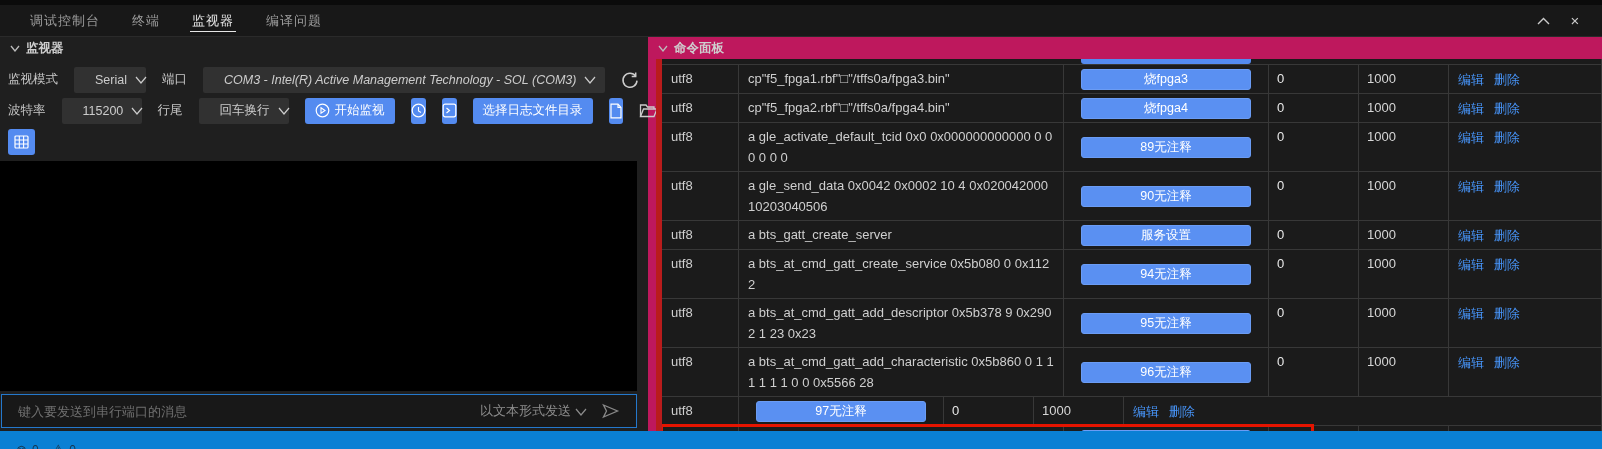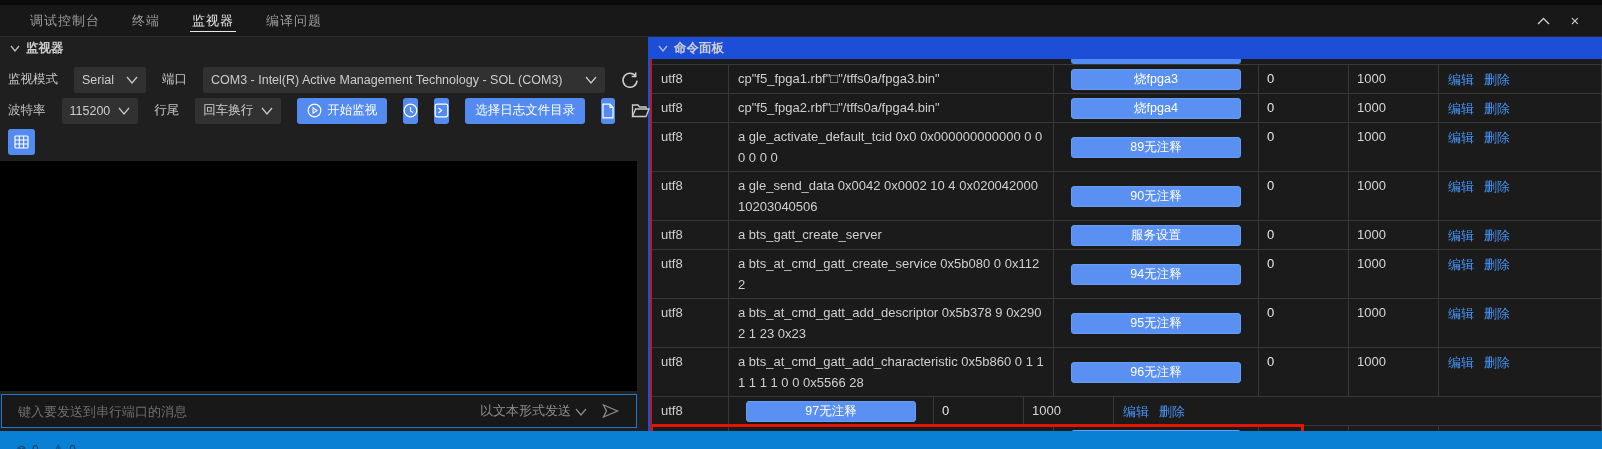--- a/index.html
+++ b/index.html
@@ -1,18 +1,18 @@
 <!DOCTYPE html>
 <html><head>
 <meta charset="utf-8">
 <style>
   * { margin:0; padding:0; box-sizing:border-box; }
   html,body { background:#111; }
   body { font-family:"Liberation Sans","DejaVu Sans",sans-serif; }
-  .screen { position:relative; width:1602px; height:449px; background:#1d4ed8; overflow:hidden; display:flex; flex-direction:column; }
+  .screen { position:relative; width:1602px; height:449px; background:#be185d; overflow:hidden; display:flex; flex-direction:column; }
 
   
   .top-strip { height:5px; background:#0b0b0b; }
   .tabbar { height:32px; background:#181818; display:flex; align-items:center; justify-content:space-between; border-bottom:1px solid #2a2a2a; }
   .tabs { display:flex; height:100%; padding-left:14px; }
   .tab { display:flex; align-items:center; height:100%; padding:0 16px; font-size:13px; color:#9d9d9d; cursor:pointer; letter-spacing:1px; }
   .tab.active { color:#e7e7e7; position:relative; }
   .tab.active::after { content:""; position:absolute; left:14px; right:14px; bottom:4px; height:1px; background:#e7e7e7; }
   .win-controls { display:flex; align-items:center; gap:14px; padding-right:18px; color:#cccccc; }
   .win-controls .wc { width:18px; height:18px; display:flex; align-items:center; justify-content:center; font-size:15px; cursor:pointer; }
@@ -20,39 +20,39 @@
   
   .content { flex:1; display:flex; min-height:0; }
 
   
   .left-panel { width:648px; display:flex; flex-direction:column; background:#1f1f1f; }
   .section-header { height:22px; display:flex; align-items:center; gap:6px; padding-left:10px; color:#cfcfcf; font-size:12.5px; font-weight:bold; }
   .chev { color:#bbbbbb; display:inline-flex; }
   .controls { padding:3px 8px 2px 8px; }
   .ctl-row { display:flex; align-items:center; gap:16px; margin:4px 0; height:27px; }
   .lbl { color:#c8c8c8; font-size:12.5px; white-space:nowrap; }
-  .dropdown { display:flex; align-items:center; justify-content:space-between; gap:8px; background:#313131; color:#cccccc; font-size:12.5px; height:26px; padding:0 8px; border-radius:2px; cursor:pointer; white-space:nowrap; }
+  .dropdown { display:flex; align-items:center; justify-content:space-between; gap:8px; background:#313131; color:#cccccc; font-size:12.5px; height:26px; padding:0 21px; border-radius:2px; cursor:pointer; white-space:nowrap; }
   .dd-serial { width:72px; }
-  .dd-port { width:402px; }
+  .dd-port { width:402px;font-style:italic; }
   .dd-baud { width:80px; }
   .dd-eol { width:90px; }
   .icon-plain { display:inline-flex; align-items:center; justify-content:center; color:#cccccc; cursor:pointer; }
   .btn-blue { display:flex; align-items:center; justify-content:center; gap:5px; background:#548bf0; color:#ffffff; border:none; font-size:12.5px; height:26px; padding:0 10px; border-radius:3px; cursor:pointer; font-family:inherit; white-space:nowrap; }
   .btn-icon { width:27px; padding:0; }
   .terminal { flex:1; background:#000000; margin-right:11px; }
   .input-row { height:34px; margin:3px 11px 3px 1px; border:1px solid #2478cc; background:#181818; display:flex; align-items:center; padding:0 16px; gap:10px; }
   .msg-input { flex:1; background:transparent; border:none; outline:none; color:#cccccc; font-size:13px; font-family:inherit; }
   .msg-input::placeholder { color:#6f6f6f; }
   .send-mode { display:flex; align-items:center; gap:4px; color:#8c8c8c; font-size:13px; cursor:pointer; white-space:nowrap; }
   .send-icon { color:#8a8a8a; display:inline-flex; cursor:pointer; margin-left:4px; }
 
   
   .right-panel { flex:1; display:flex; flex-direction:column; min-width:0; }
   .right-panel .section-header { padding-left:10px; }
-  .cmd-table { position:relative; margin-left:2px; flex:1; overflow:hidden; border-left:2px solid #b91c1c; border-right:1px solid #383838; }
+  .cmd-table { position:relative; margin-left:8px; flex:1; overflow:hidden; border-left:6px solid #b91c1c; border-right:1px solid #383838; }
   .partial-row { height:6px; border-bottom:1px solid #383838; position:relative; background:#1b1b1b; }
   .partial-btn { position:absolute; left:419px; top:0; width:170px; height:5px; background:#548bf0; border-radius:0 0 3px 3px; }
   .trow { display:flex; background:#1b1b1b; border-bottom:1px solid #383838; position:relative; }
   .cell { border-right:1px solid #383838; padding:3px 9px; font-size:13px; color:#cfcfcf; line-height:21px; min-height:27px; }
   .cell:last-child { border-right:none; }
   .c-enc { width:77px; flex:none; }
   .c-cmd { width:325px; flex:none; word-break:break-all; }
   .c-btn { width:205px; flex:none; display:flex; align-items:center; justify-content:center; padding:3px 0; }
   .send-cmd-btn { width:170px; height:21px; background:#5a90f2; border:1px solid #6b9cf4; border-radius:3px; color:#ffffff; font-size:12.5px; font-family:inherit; cursor:pointer; }
   .c-cnt { width:90px; flex:none; color:#e8e8e8; padding-left:8px; }

